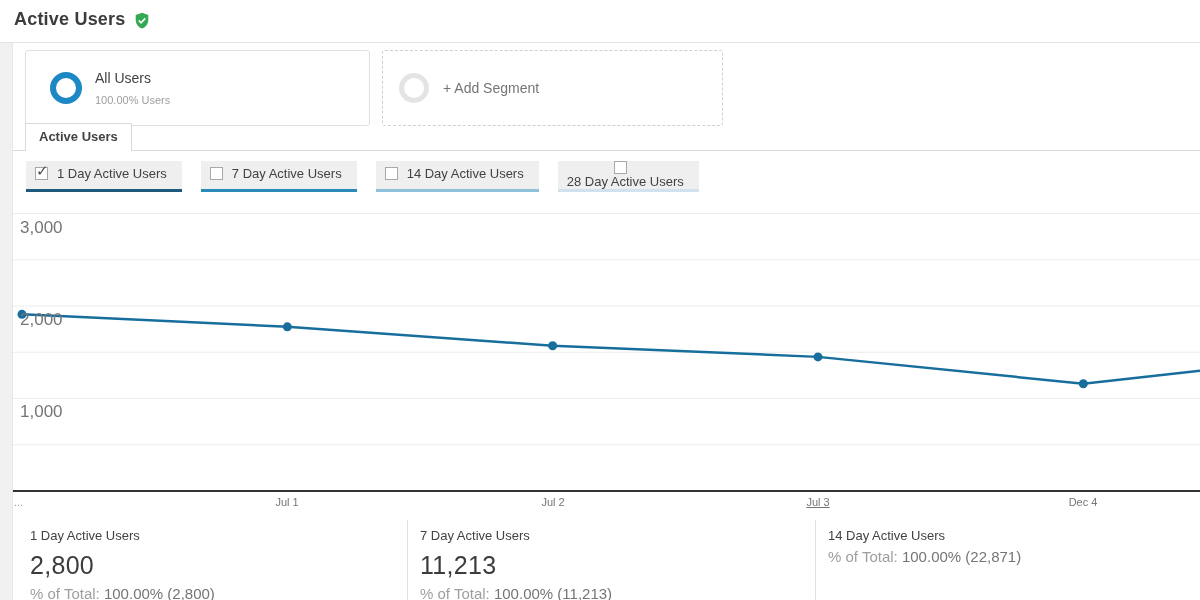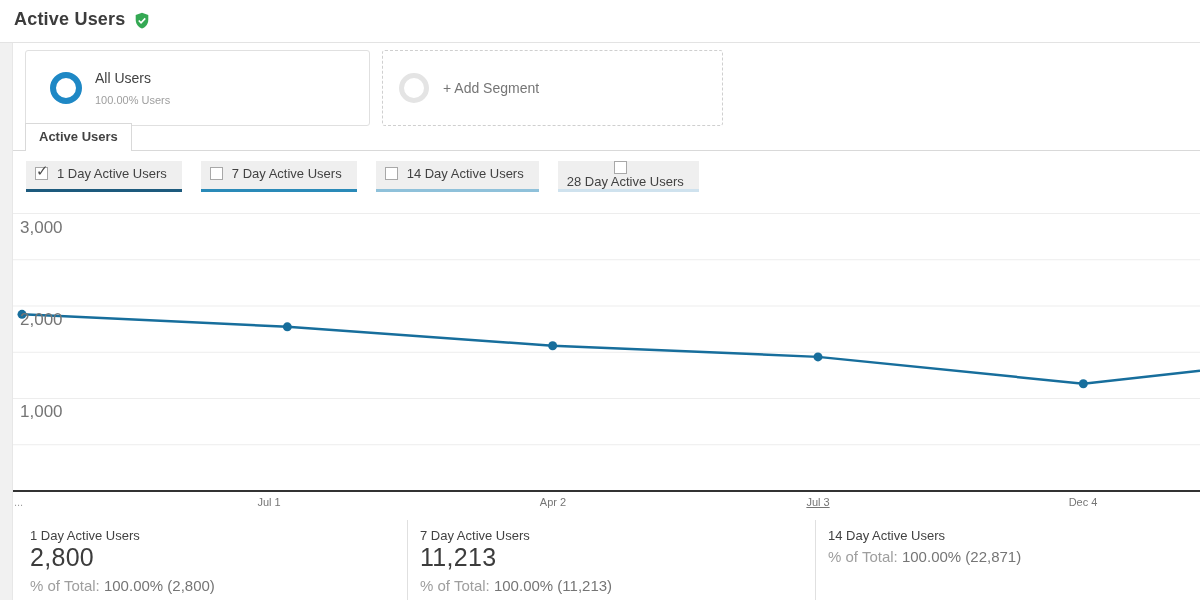--- a/index.html
+++ b/index.html
@@ -42,28 +42,28 @@
     white-space:nowrap; cursor:pointer; }
   .checkbox { position:relative; width:13px; height:13px; background:#fff; border:1px solid #a8a8a8; margin-right:9px; flex:0 0 auto; }
   .checkbox .check { position:absolute; left:0px; top:-6px; font-size:15px; color:#4a4a4a; }
 
   
   #chart-svg { position:absolute; left:0; top:210px; }
   .ytick { position:absolute; left:20px; font-size:17px; color:#757575; }
   .ytick-3000 { top:218px; } .ytick-2000 { top:310px; } .ytick-1000 { top:402px; }
   .xtick { position:absolute; top:496px; font-size:11px; color:#757575; transform:translateX(-50%); }
   .xtick-clip { left:14px; transform:none; color:#9e9e9e; }
-  .xtick-1 { left:269px; } .xtick-2 { left:553px; } .xtick-3 { left:818px;text-decoration:underline; } .xtick-4 { left:1083px; }
+  .xtick-1 { left:287px; } .xtick-2 { left:553px; } .xtick-3 { left:818px;text-decoration:underline; } .xtick-4 { left:1083px; }
 
   
   .summary { position:absolute; left:0; top:520px; width:1200px; height:80px; }
   .summary-card { position:absolute; top:8px; }
   .summary-1 { left:30px; } .summary-2 { left:420px; } .summary-3 { left:828px; }
   .summary-label { font-size:13px; color:#424242; }
-  .summary-value { font-size:25px; color:#3c3c3c; letter-spacing:.3px; }
+  .summary-value { font-size:25px; color:#3c3c3c; margin-top:8px; letter-spacing:.3px; }
   .summary-sub { font-size:15px; color:#9e9e9e; margin-top:5px; }
   .summary-sub .sub-val { color:#757575; }
   .v-divider { position:absolute; top:0; width:1px; height:80px; background:#e0e0e0; }
   .divider-1 { left:407px; } .divider-2 { left:815px; }
 </style>
 </head>
 <body>
 
 <div class="page-header">
   <span class="page-title">Active Users</span>
@@ -131,21 +131,21 @@
     <circle cx="287.33" cy="116.8125" r="4.5" fill="#176e9c"></circle>
     <circle cx="552.66" cy="135.775" r="4.5" fill="#176e9c"></circle>
     <circle cx="817.99" cy="146.875" r="4.5" fill="#176e9c"></circle>
     <circle cx="1083.32" cy="173.7" r="4.5" fill="#176e9c"></circle>
   </svg>
 <span class="ytick ytick-3000">3,000</span>
 <span class="ytick ytick-2000">2,000</span>
 <span class="ytick ytick-1000">1,000</span>
 <span class="xtick xtick-clip">...</span>
 <span class="xtick xtick-1">Jul 1</span>
-<span class="xtick xtick-2">Apr 2</span>
+<span class="xtick xtick-2">Jul 2</span>
 <span class="xtick xtick-3">Jul 3</span>
 <span class="xtick xtick-4">Dec 4</span>
 
 <div class="summary">
   <div class="v-divider divider-1"></div>
   <div class="v-divider divider-2"></div>
 
   <div class="summary-card summary-1">
     <div class="summary-label">1 Day Active Users</div>
     <div class="summary-value">2,800</div>

